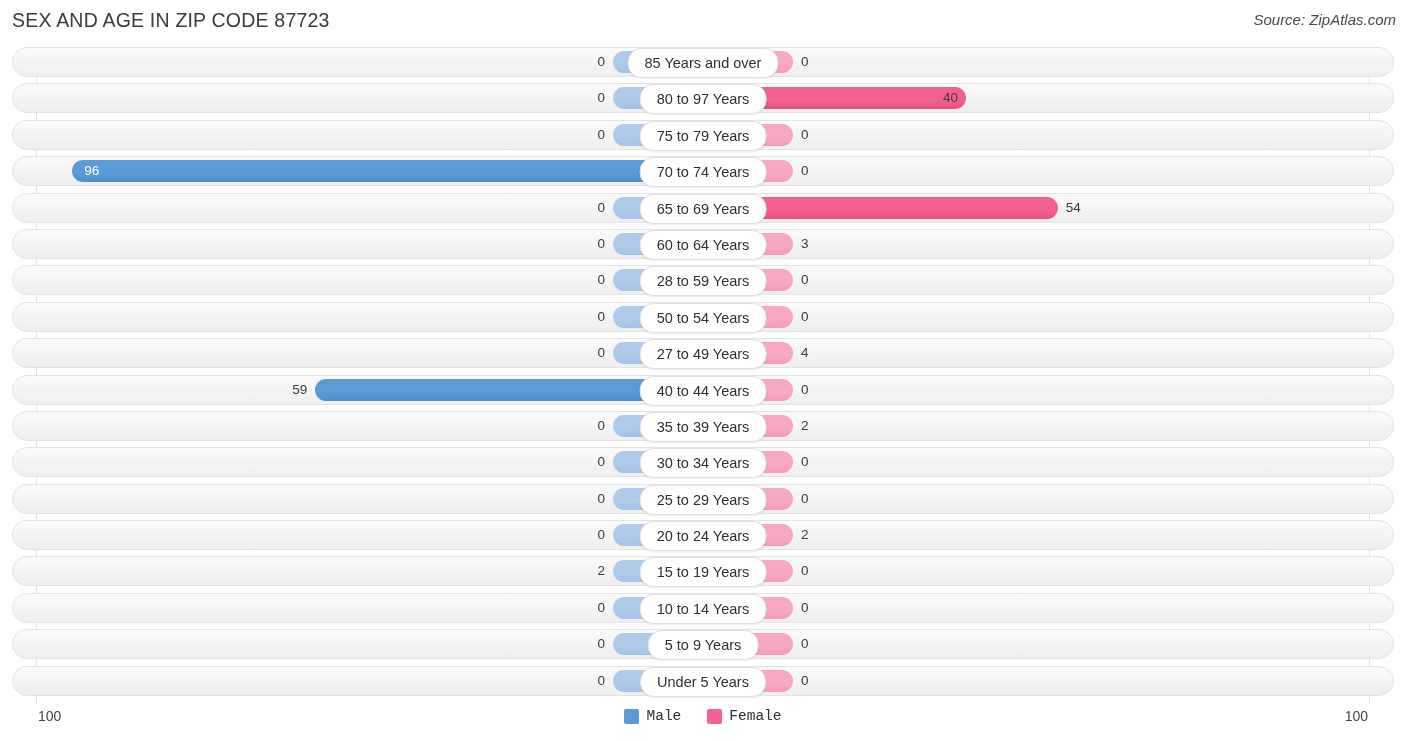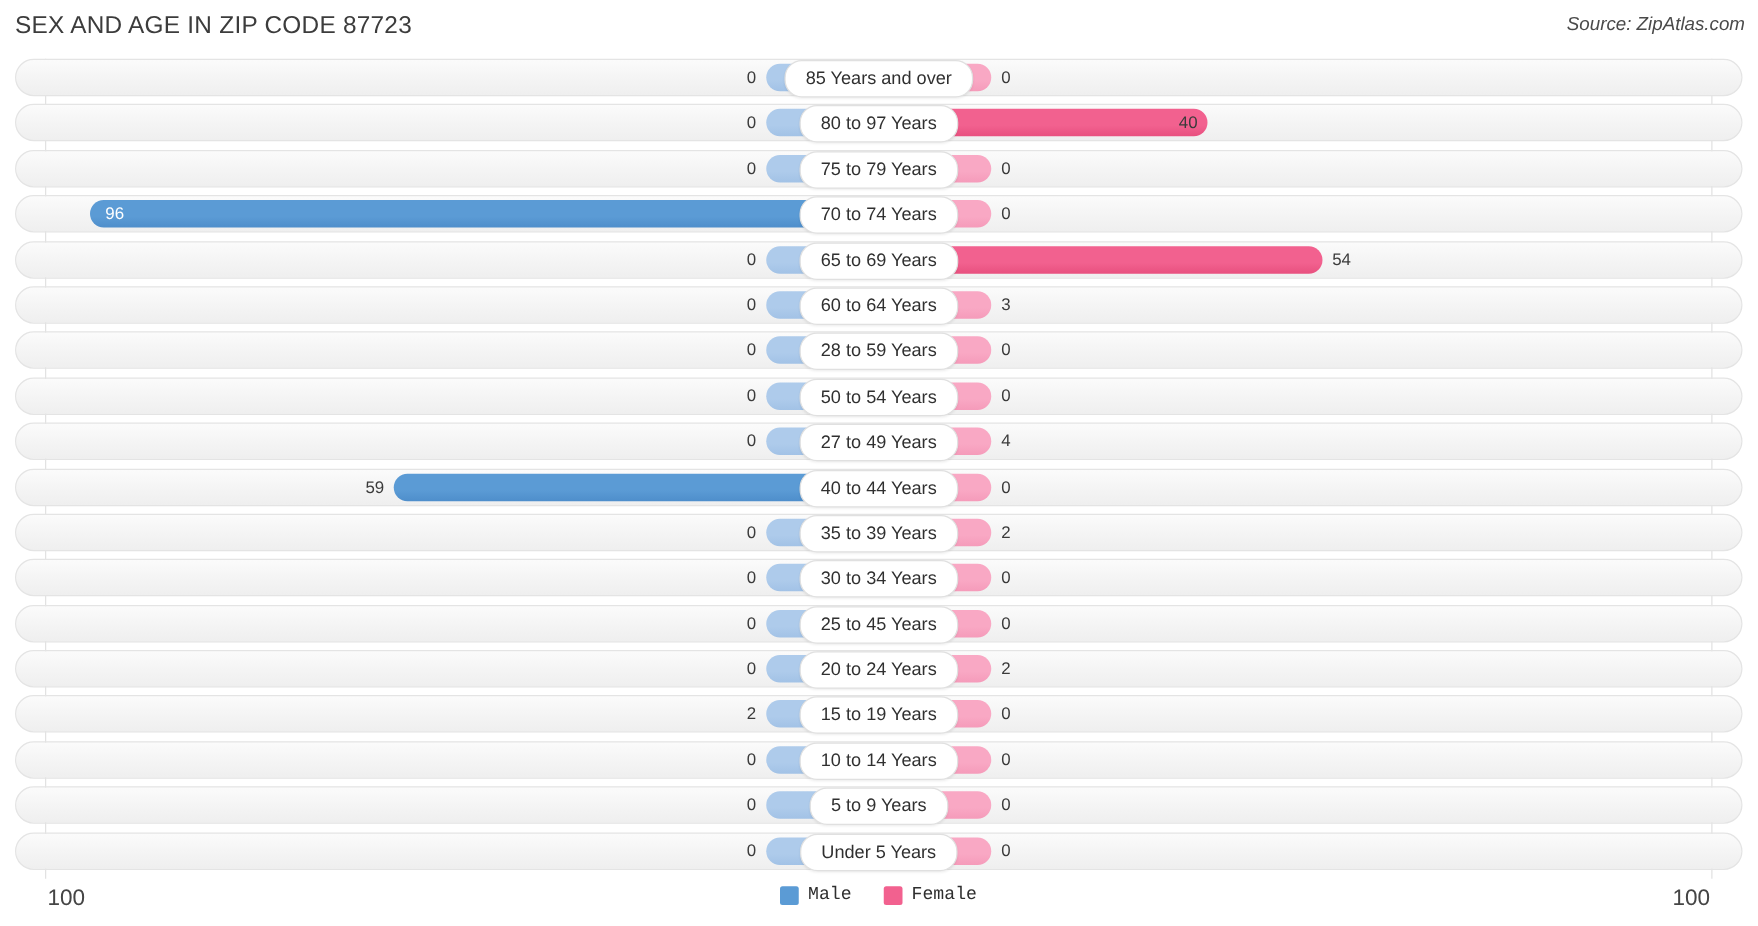--- a/index.html
+++ b/index.html
@@ -145,21 +145,21 @@
   .footer {
     position: absolute;
     left: 0;
     top: 703px;
     width: 1406px;
     height: 38px;
   }
   .axis-end {
     position: absolute;
     top: 5px;
-    font-size: 18px;
+    font-size: 14px;
     color: #454545;
   }
   .axis-end.left  { left: 38px; }
   .axis-end.right { right: 38px; }
 
   .legend {
     position: absolute;
     left: 0; right: 0;
     top: 5px;
     display: flex;
@@ -291,21 +291,21 @@
           <div class="val male-val" style="left: 547px; width: 58px;">0</div>
           <div class="val female-val" style="left: 801px; width: 60px;">0</div>
           <div class="pill">30 to 34 Years</div>
         </div>
         <div class="row">
           <div class="track"></div>
           <div class="bar male stub" style="left: 613px; width: 90px; background: linear-gradient(rgb(174, 203, 235) 0%, rgb(174, 203, 235) 60%, rgb(162, 194, 230) 100%);"></div>
           <div class="bar female stub" style="left: 703px; width: 90px; background: linear-gradient(rgb(249, 168, 196) 0%, rgb(249, 168, 196) 60%, rgb(245, 155, 186) 100%);"></div>
           <div class="val male-val" style="left: 547px; width: 58px;">0</div>
           <div class="val female-val" style="left: 801px; width: 60px;">0</div>
-          <div class="pill">25 to 45 Years</div>
+          <div class="pill">25 to 29 Years</div>
         </div>
         <div class="row">
           <div class="track"></div>
           <div class="bar male stub" style="left: 613px; width: 90px; background: linear-gradient(rgb(174, 203, 235) 0%, rgb(174, 203, 235) 60%, rgb(162, 194, 230) 100%);"></div>
           <div class="bar female stub" style="left: 703px; width: 90px; background: linear-gradient(rgb(249, 168, 196) 0%, rgb(249, 168, 196) 60%, rgb(245, 155, 186) 100%);"></div>
           <div class="val male-val" style="left: 547px; width: 58px;">0</div>
           <div class="val female-val" style="left: 801px; width: 60px;">2</div>
           <div class="pill">20 to 24 Years</div>
         </div>
         <div class="row">

